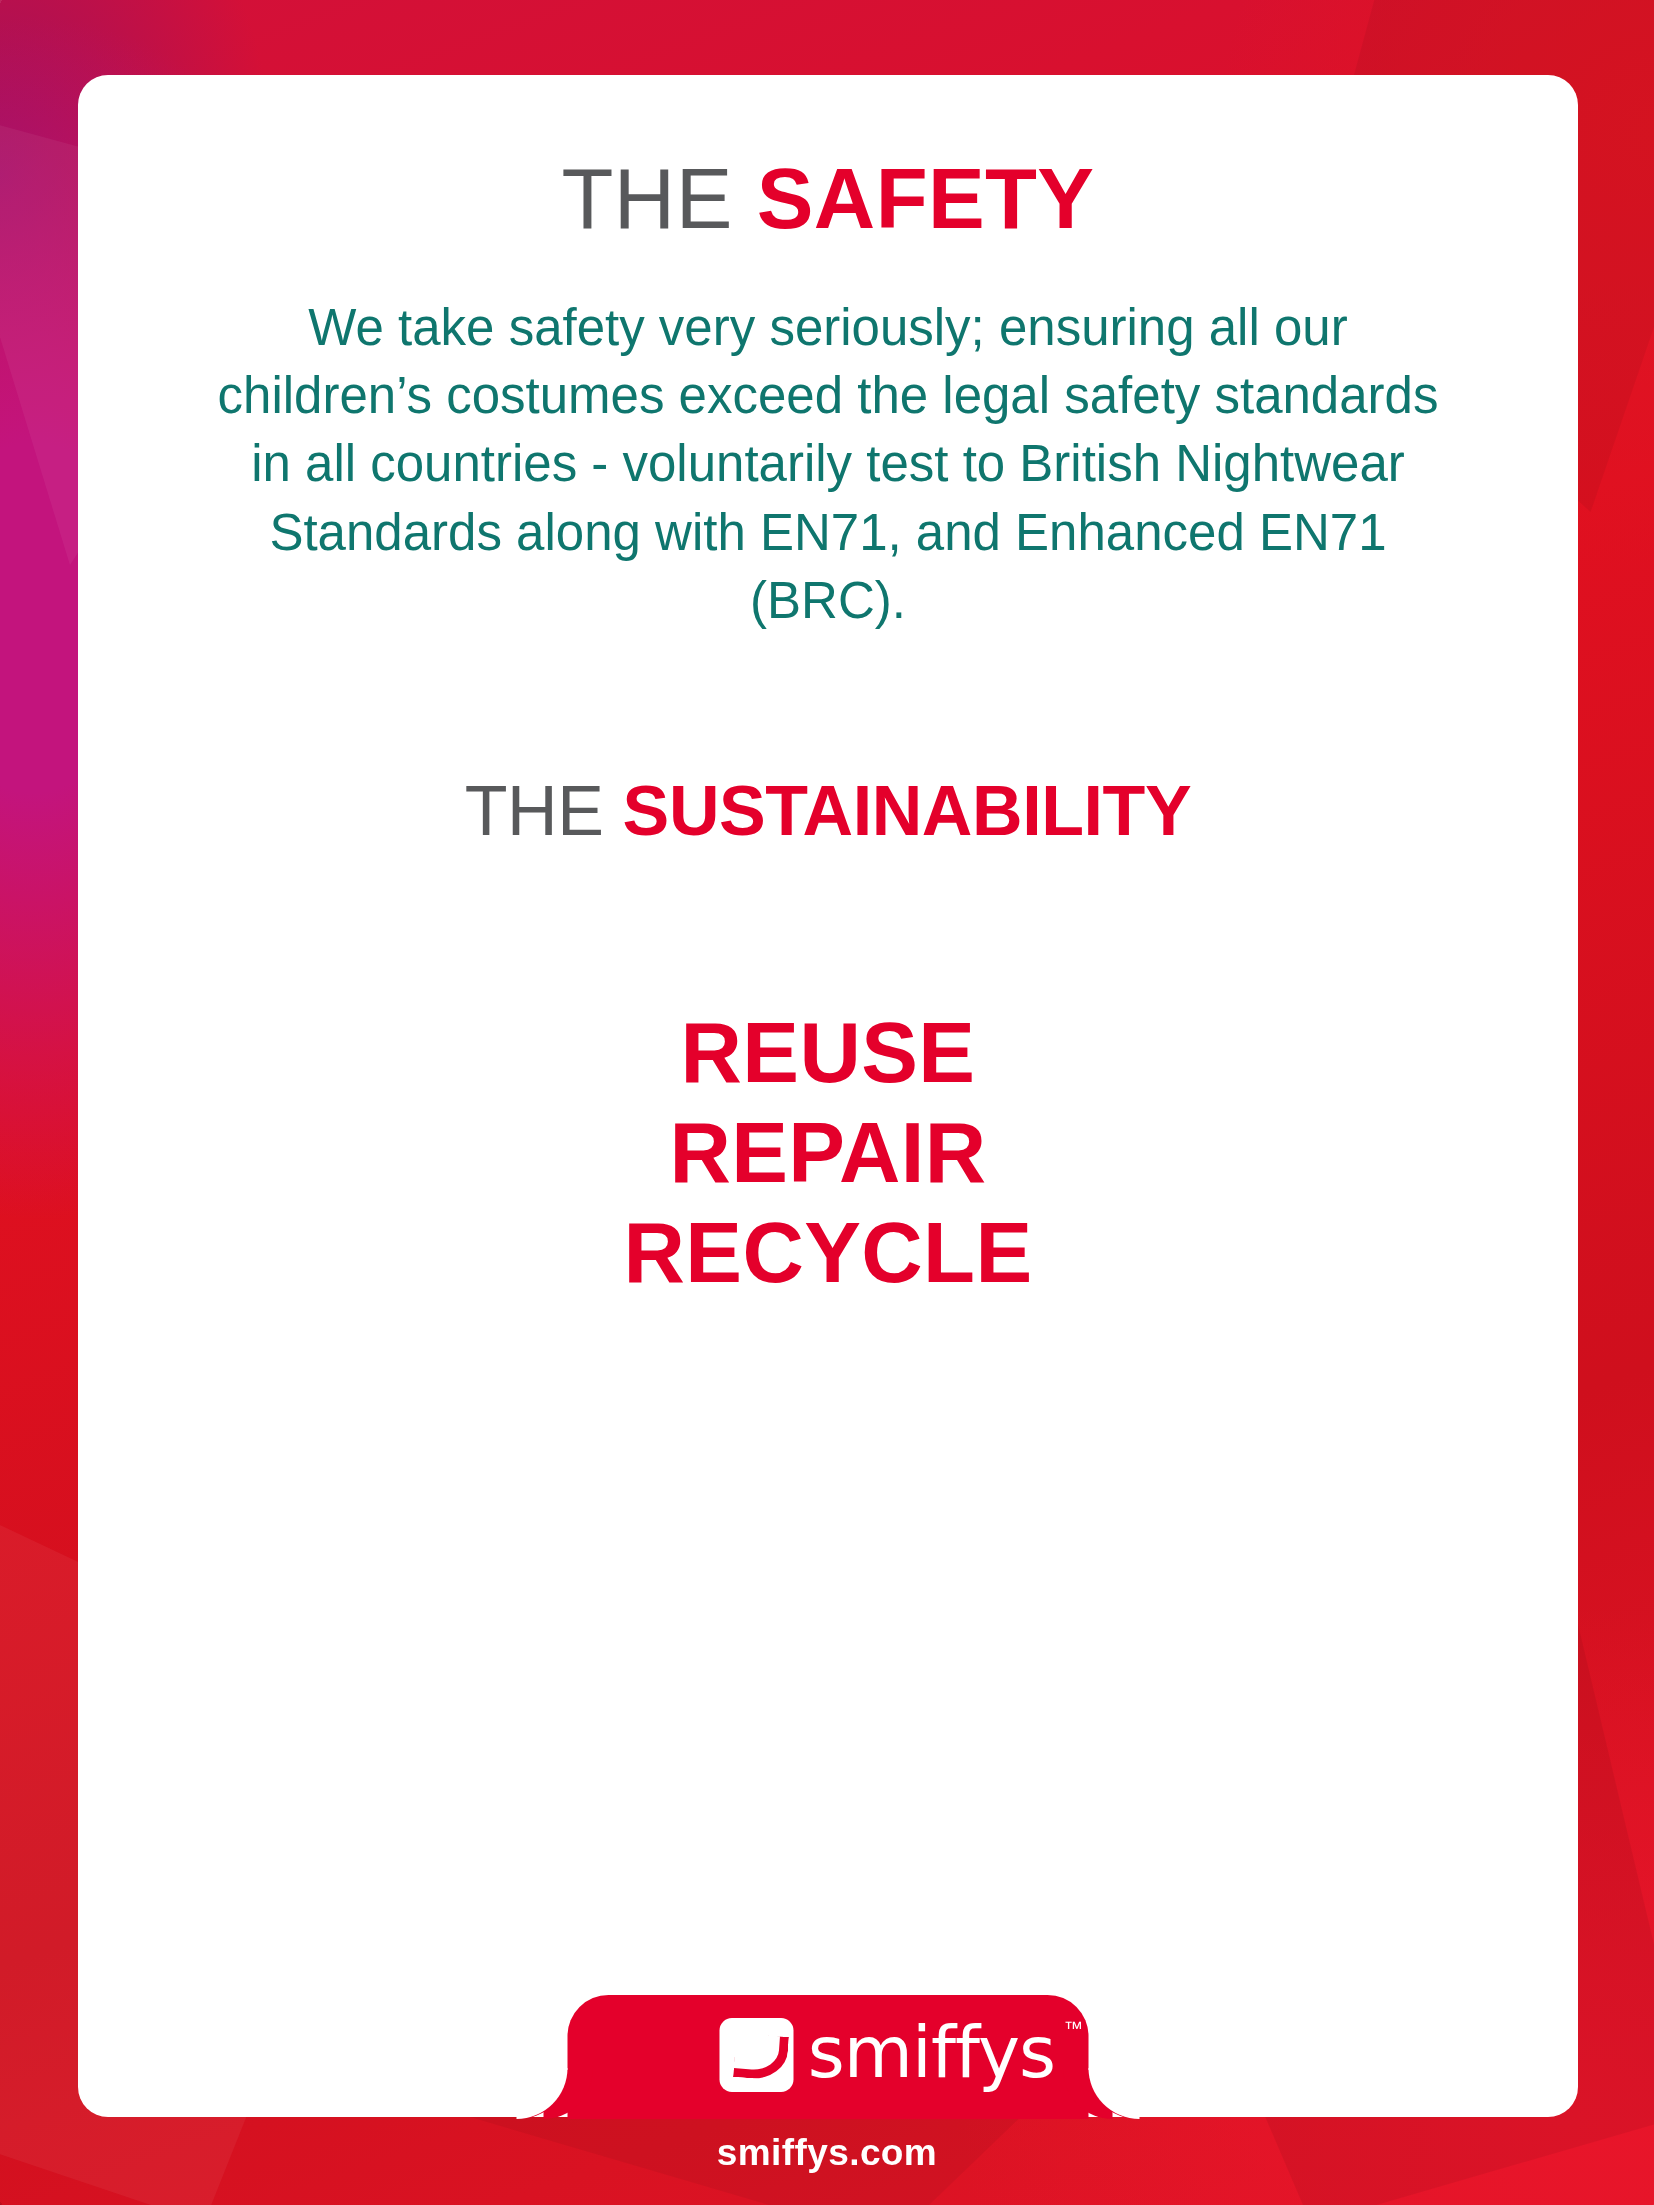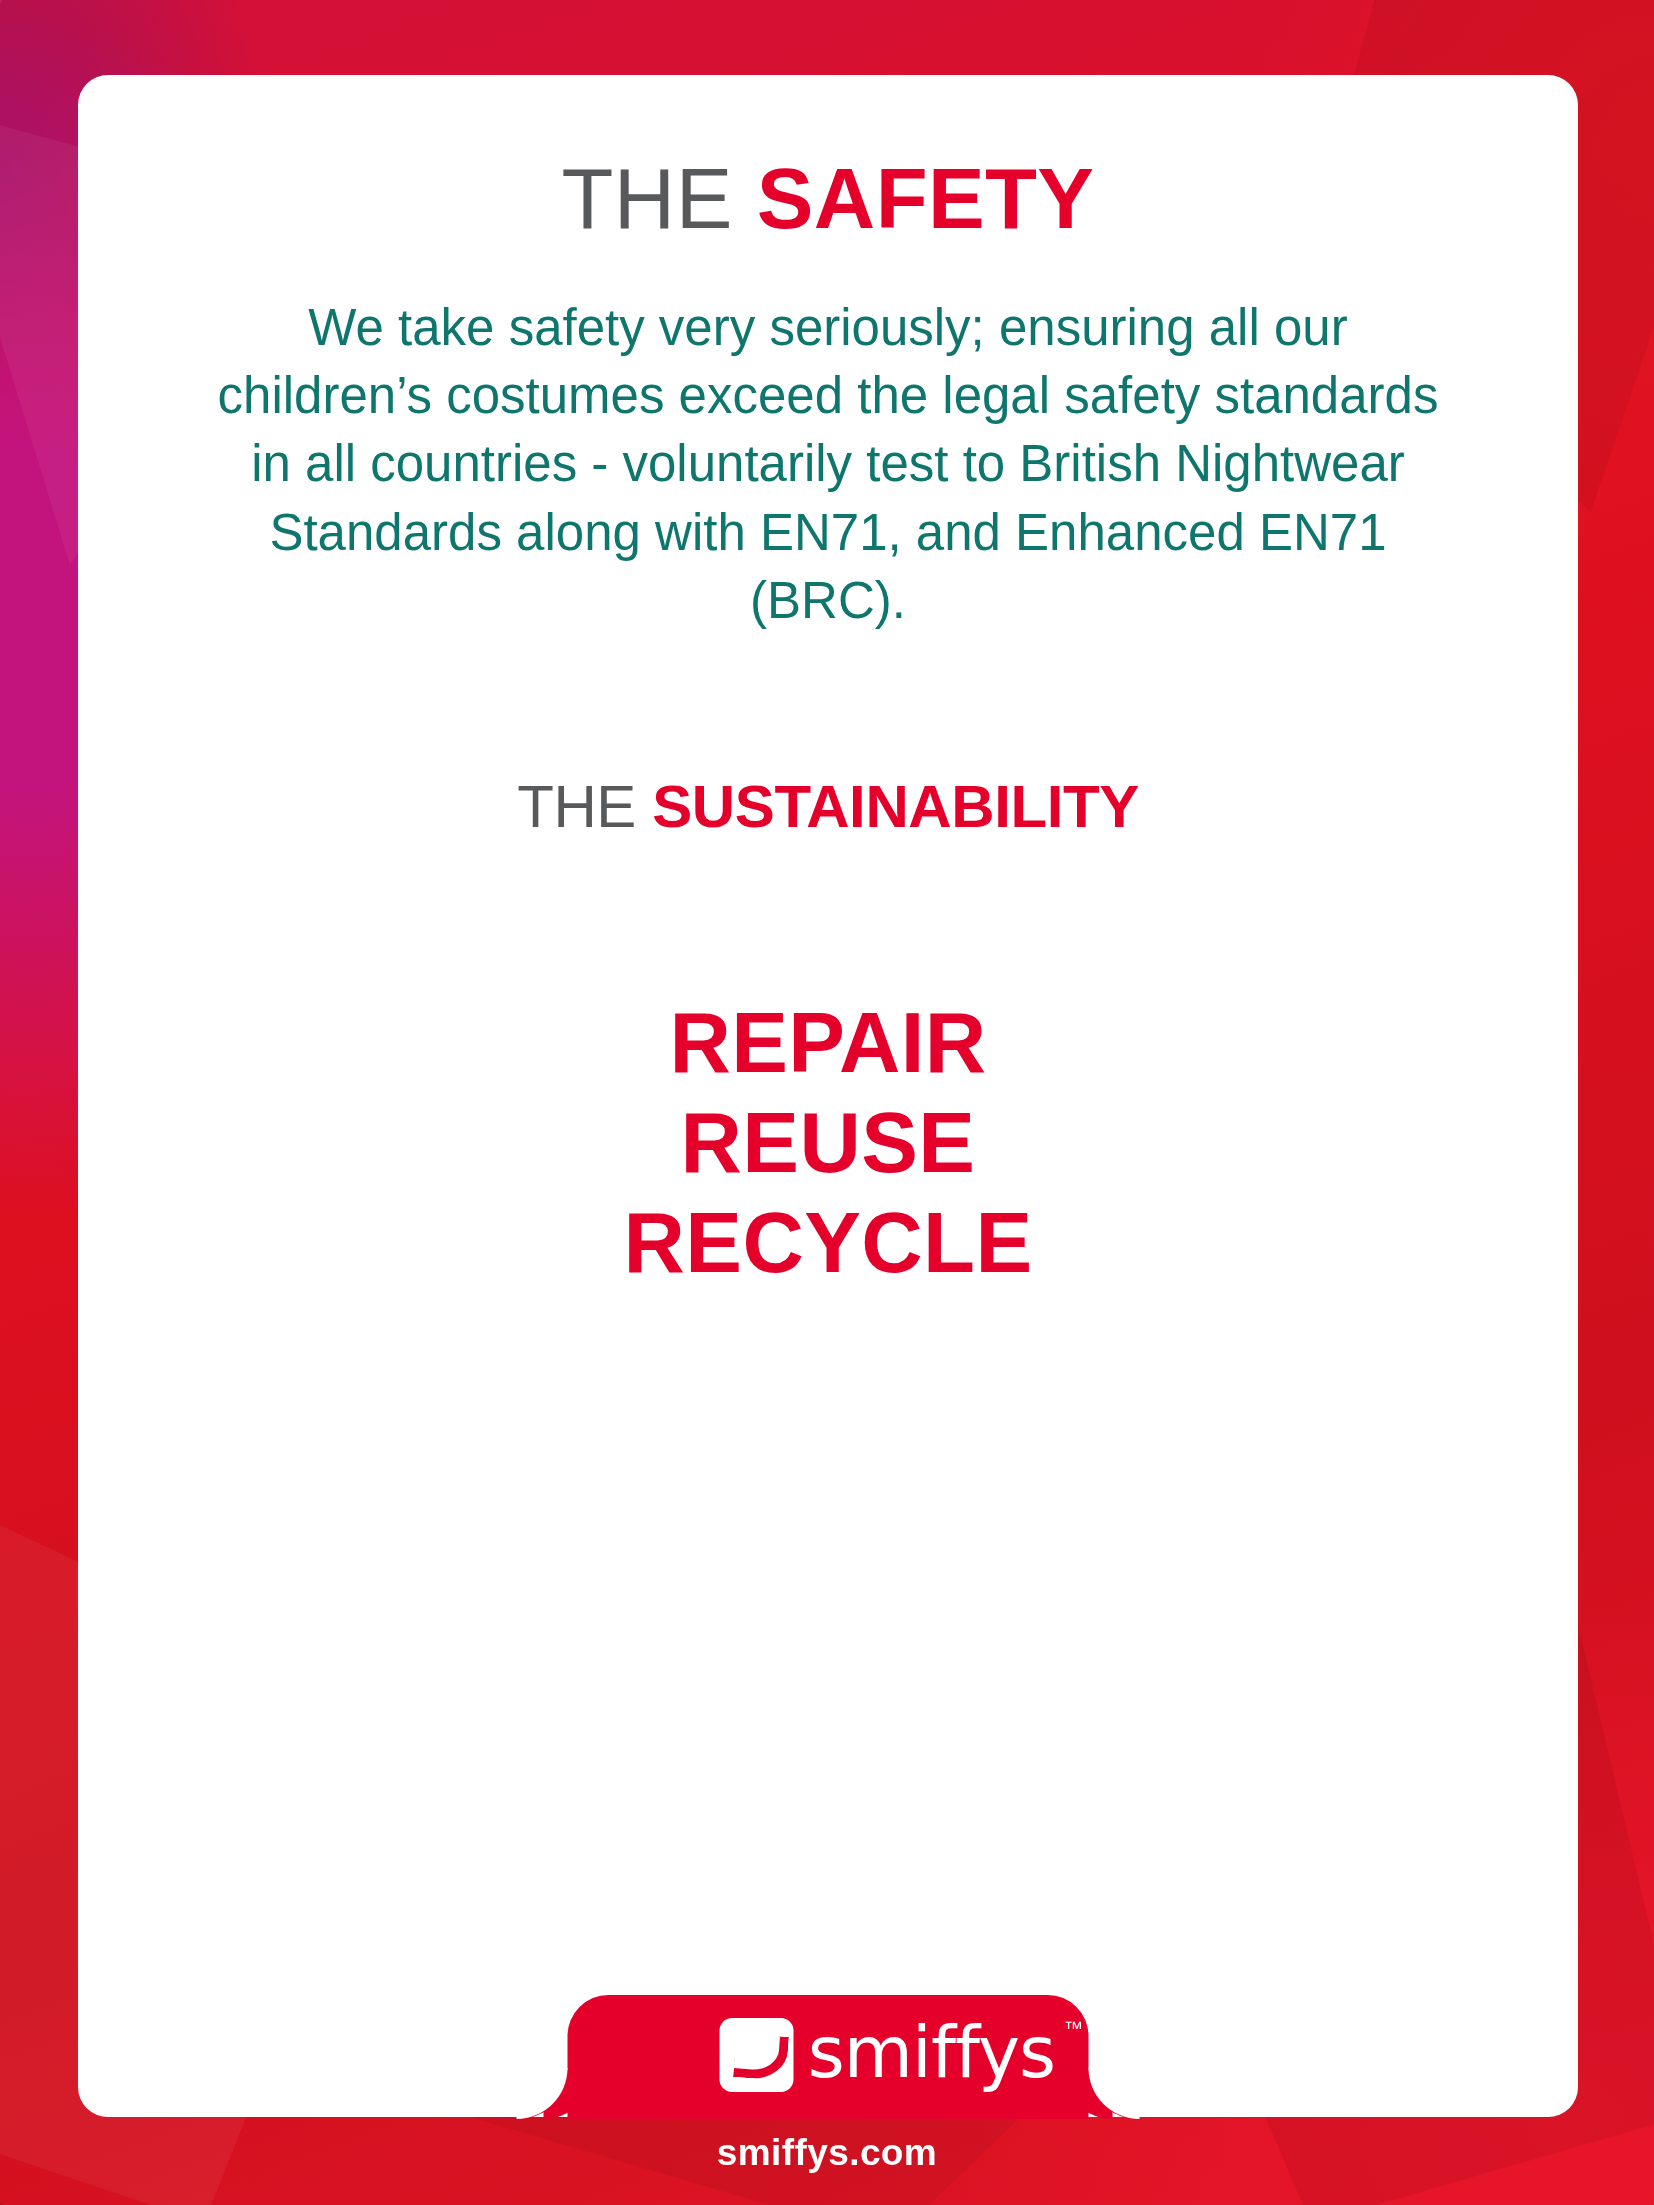--- a/index.html
+++ b/index.html
@@ -83,21 +83,21 @@
     line-height: 1.02;
     letter-spacing: 0.4px;
     color: #58595b;
     font-weight: 400;
   }
   h1.heading .accent {
     color: #e4002b;
     font-weight: 700;
   }
   h1.heading.wide {
-    font-size: 60px;
+    font-size: 70px;
     letter-spacing: -0.4px;
   }
 
   p.body {
     margin: 0;
     color: #0f766e;
     font-size: 51px;
     line-height: 1.34;
     font-weight: 400;
     padding: 0 16px;
@@ -237,22 +237,22 @@
       <div class="gap-after-safety-body"></div>
 
       <h1 class="heading wide"><span>THE </span><span class="accent">SUSTAINABILITY</span></h1>
 
       <div class="gap-after-sus-head"></div>
 
 
       <div class="gap-after-sus-body"></div>
 
       <div class="slogan">
+        <p class="rrrr">REUSE</p>
         <p class="rrrr">REPAIR</p>
-        <p class="rrrr">REUSE</p>
         <p class="rrrr">RECYCLE</p>
       </div>
 
     </div>
 
     <div class="logo-tab">
       <div class="tab-mask-l"></div>
       <div class="tab-mask-r"></div>
       <div class="logo-inner">
         <div class="logo-mark">

